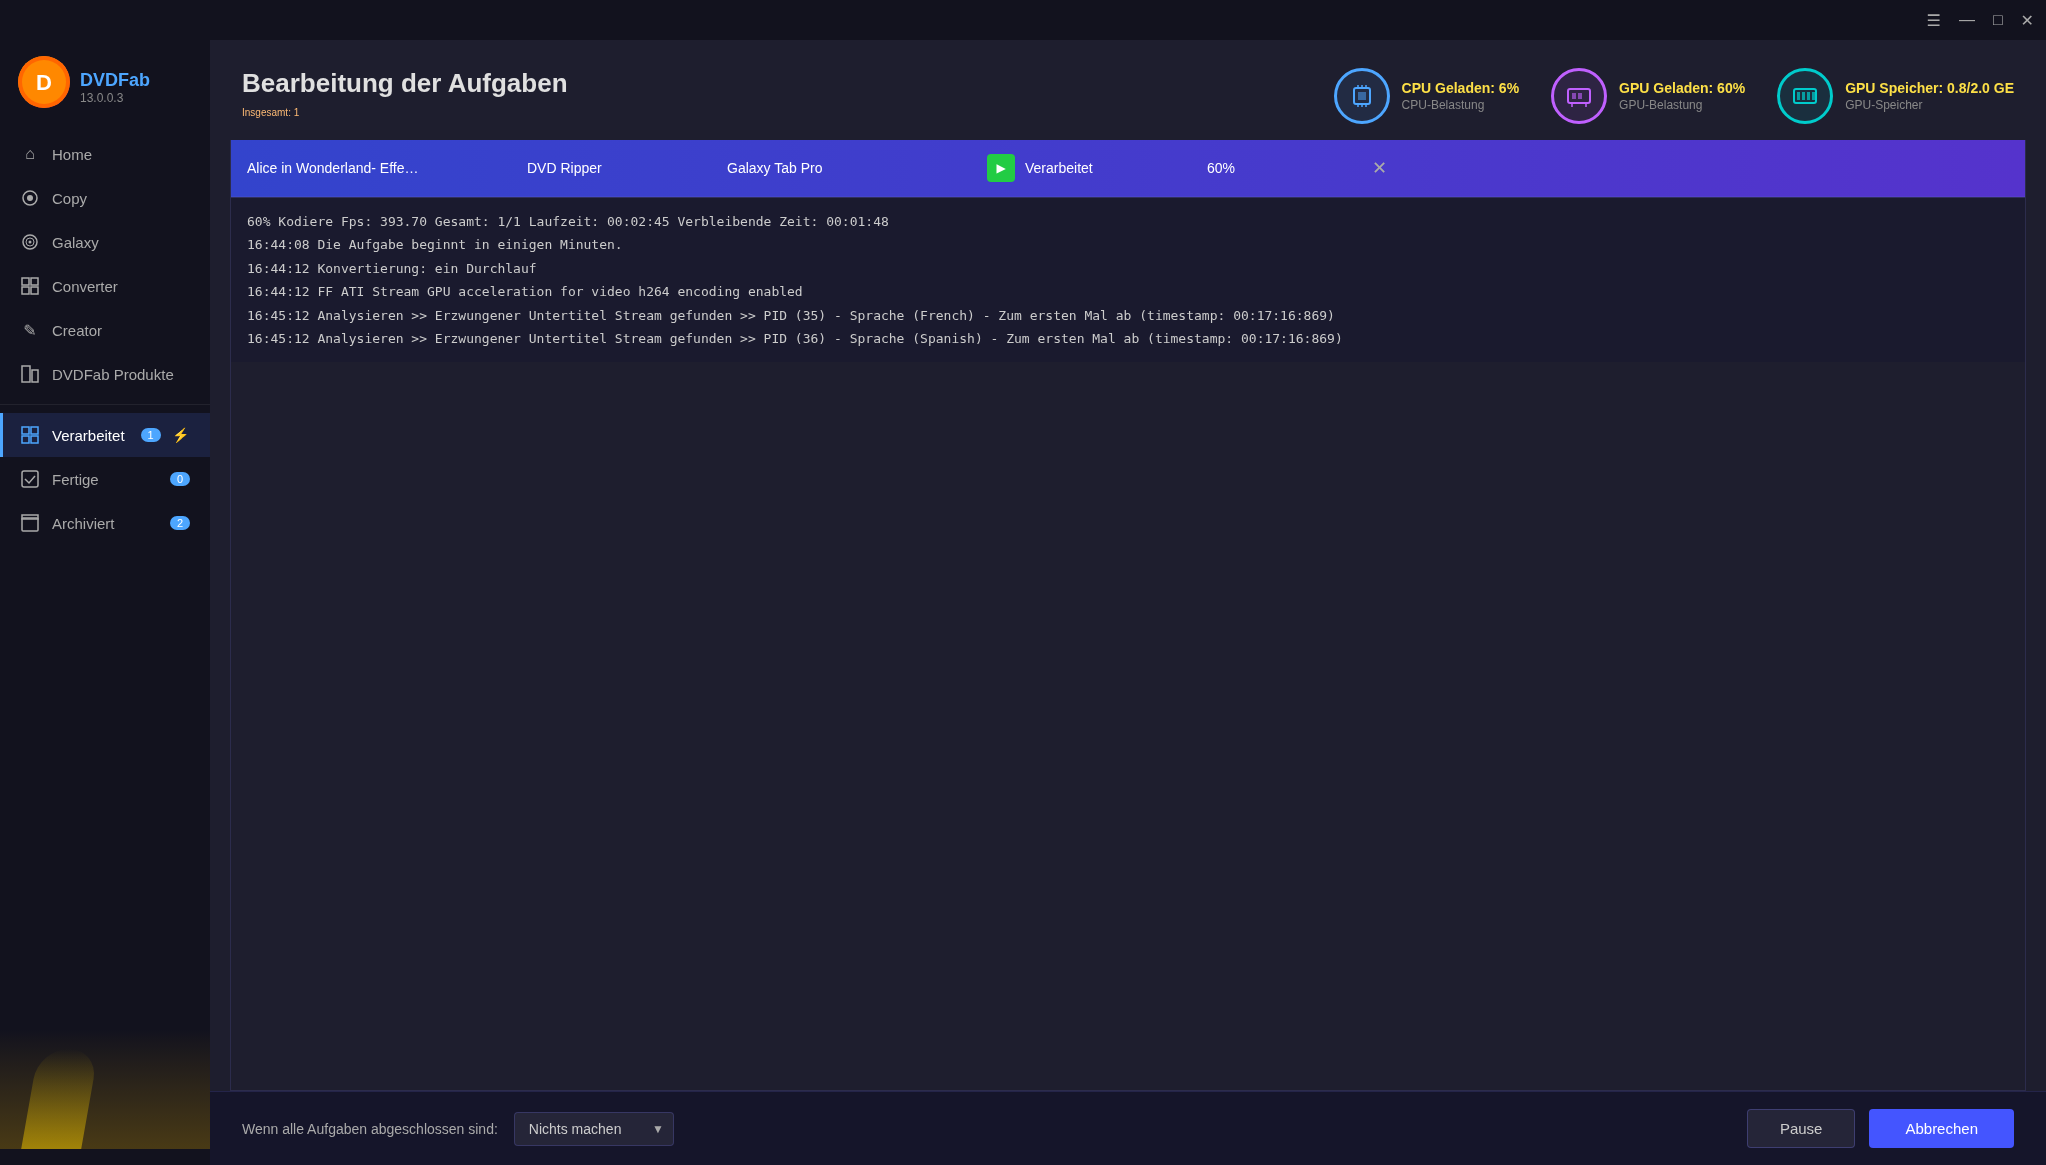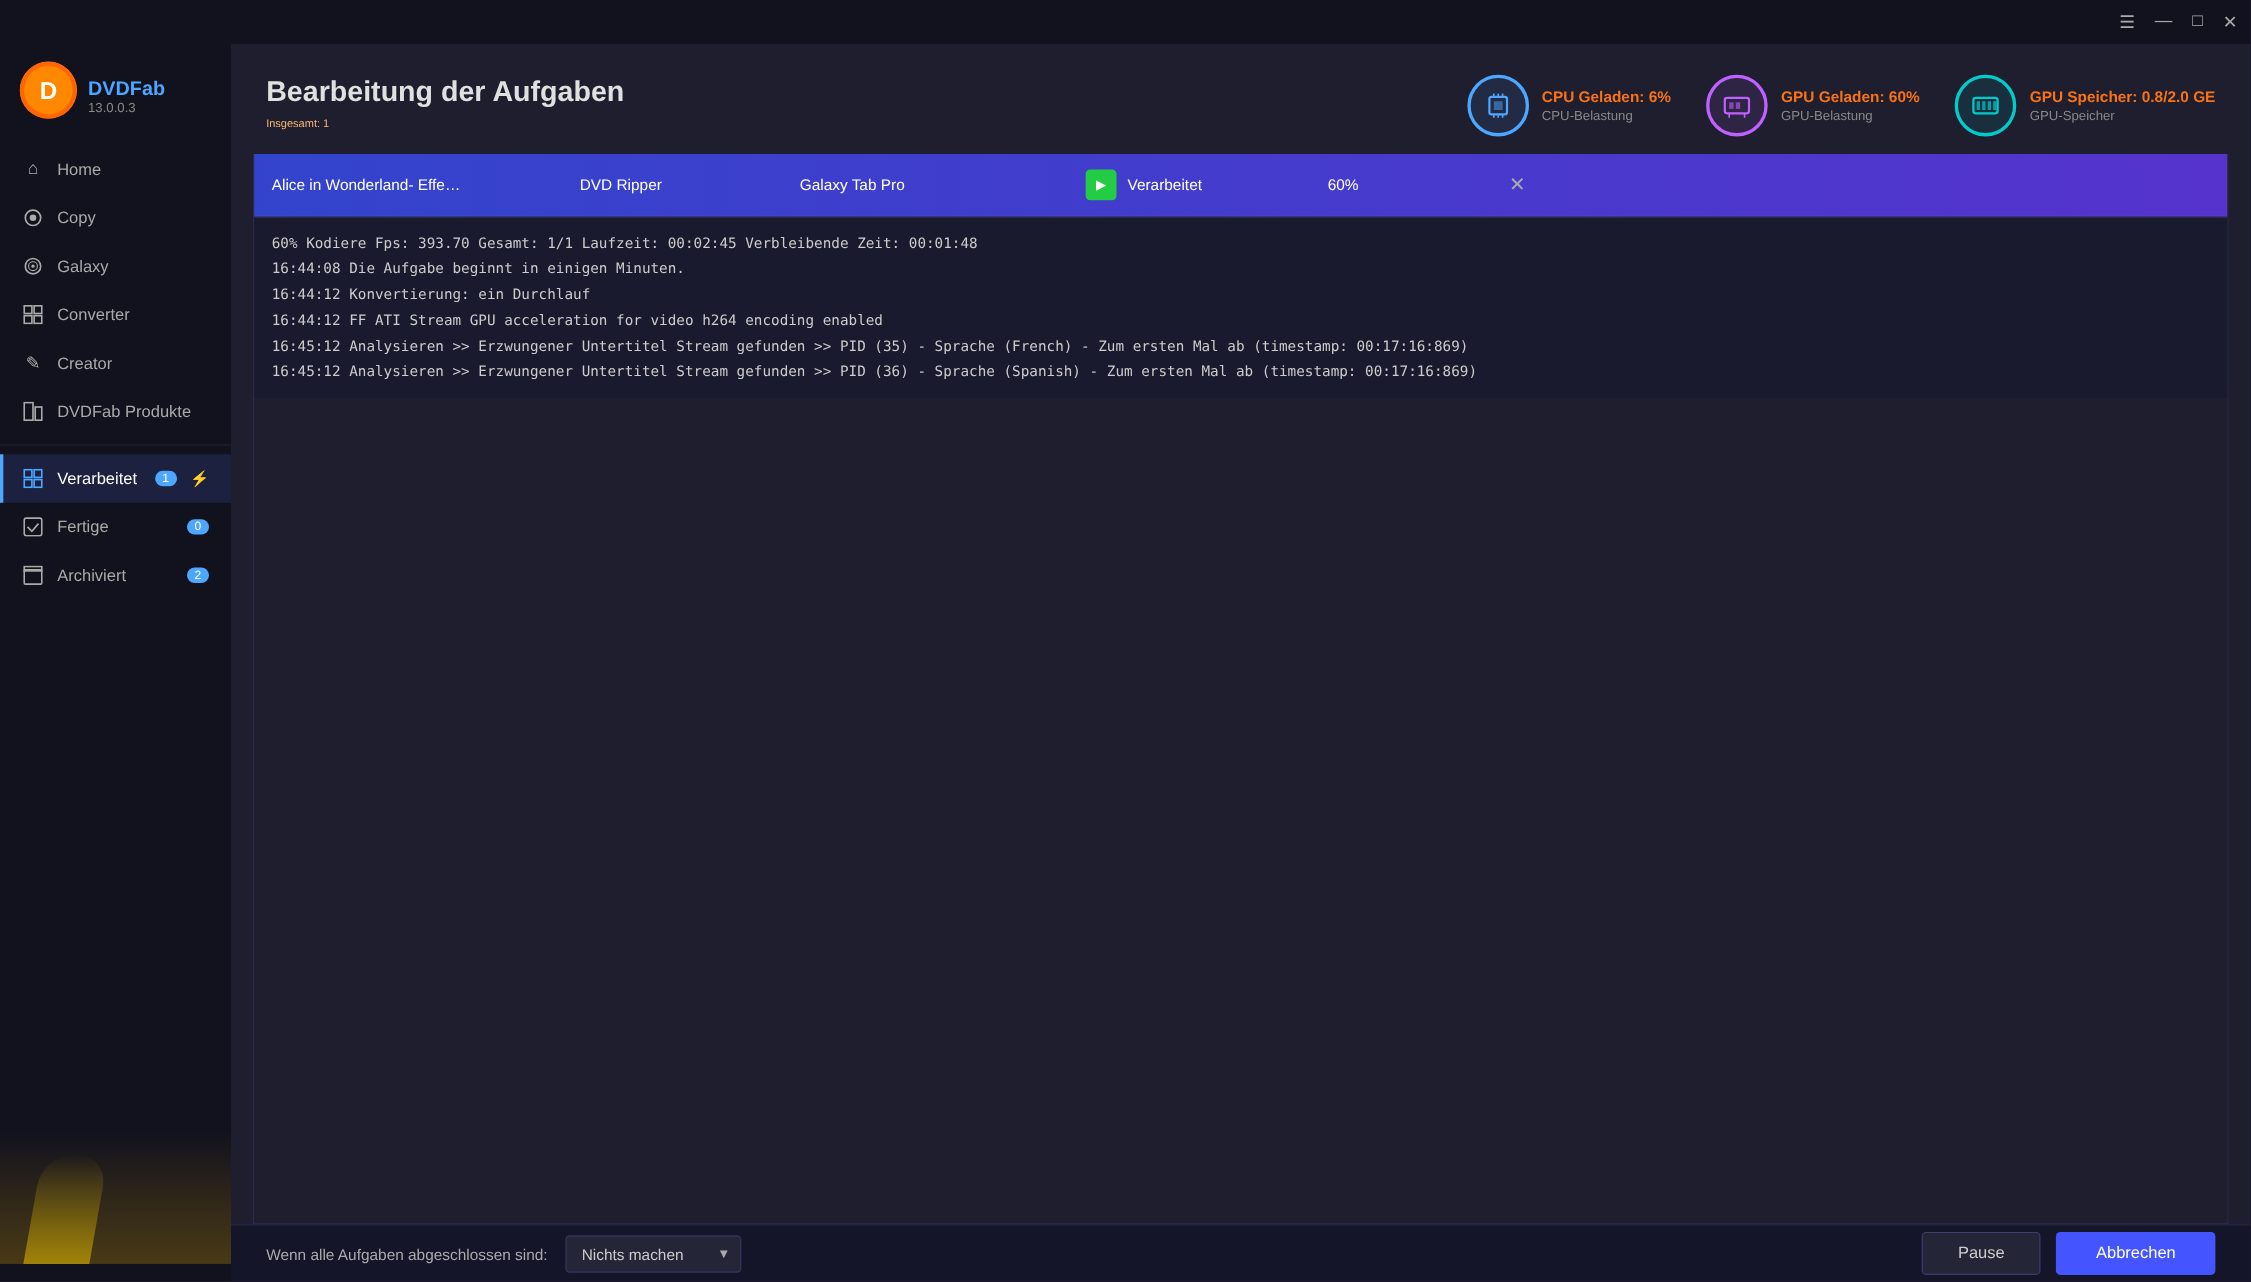--- a/index.html
+++ b/index.html
@@ -222,21 +222,21 @@
       border: 3px solid #c060ff;
       background: rgba(192,96,255,0.1);
       color: #c060ff;
     }
     .stat-circle.mem {
       border: 3px solid #00cccc;
       background: rgba(0,204,204,0.1);
       color: #00cccc;
     }
     .stat-info { display: flex; flex-direction: column; }
-    .stat-title { font-size: 14px; font-weight: 600; color: #f97316; }
+    .stat-title { font-size: 14px; font-weight: 600; color: #fde047; }
     .stat-sub { font-size: 12px; color: #888; margin-top: 2px; }
 
     
     .table-container {
       flex: 1;
       margin: 0 20px;
       overflow: hidden;
       display: flex;
       flex-direction: column;
     }
@@ -297,21 +297,21 @@
       padding: 12px 16px;
       font-size: 13px;
       color: #ccc;
       line-height: 1.8;
       font-family: monospace;
     }
     .log-line { white-space: nowrap; overflow: hidden; text-overflow: ellipsis; }
 
     
     .bottom-bar {
-      height: 52px;
+      height: 74px;
       background: #15152a;
       display: flex;
       align-items: center;
       justify-content: space-between;
       padding: 0 32px;
       border-top: 1px solid rgba(100,100,200,0.2);
       flex-shrink: 0;
     }
     .completion-select-wrap {
       display: flex;

